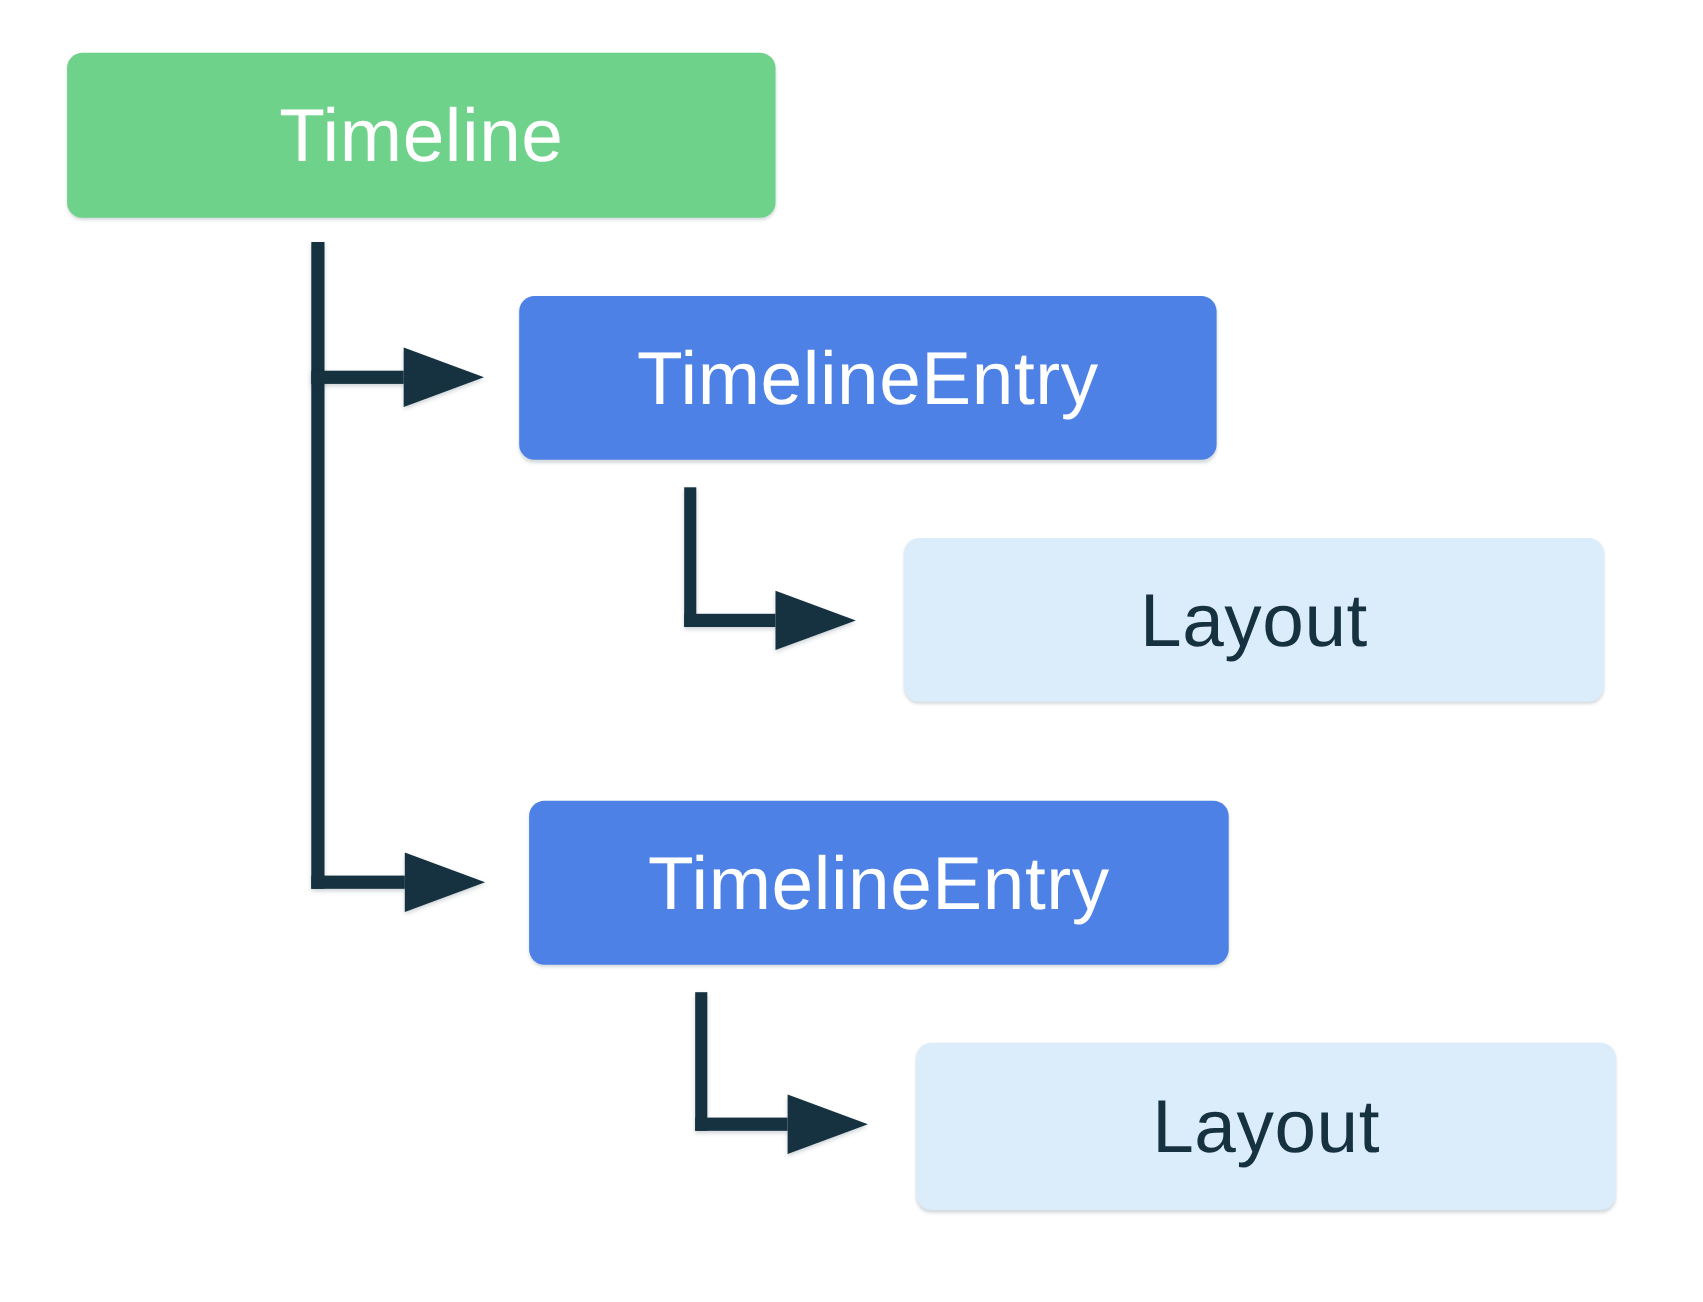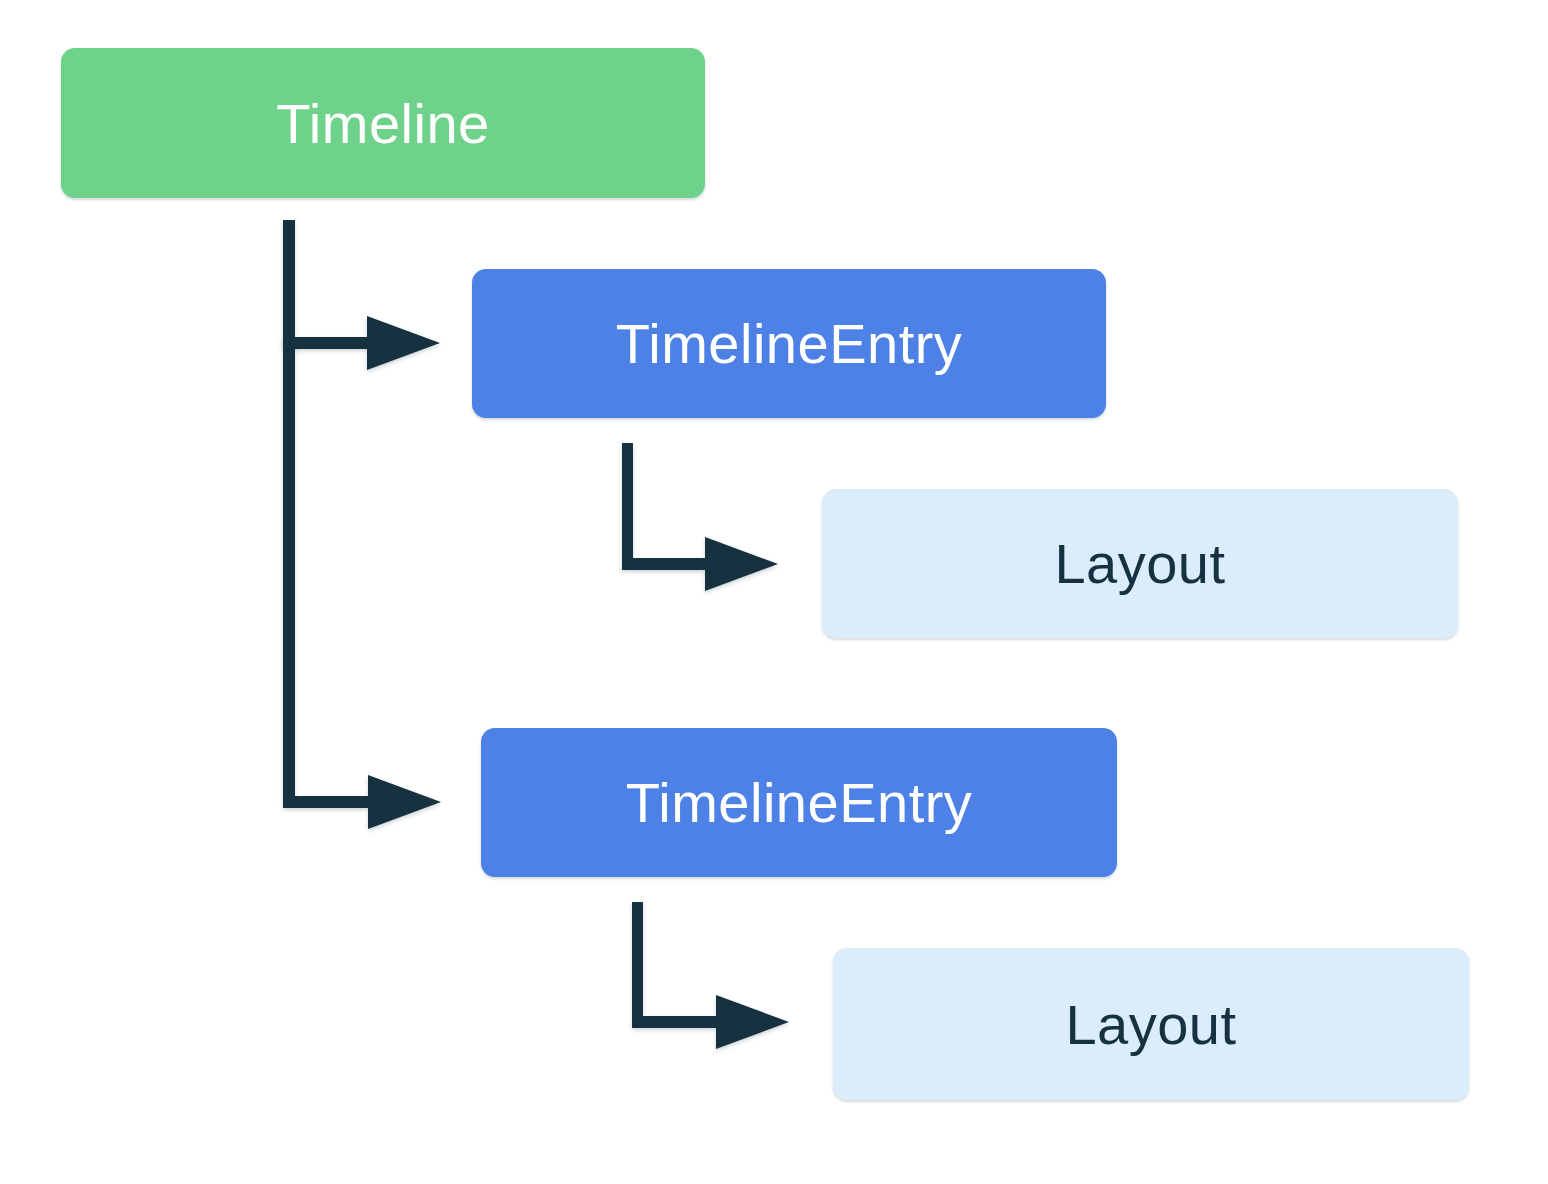--- a/index.html
+++ b/index.html
@@ -20,21 +20,21 @@
     background: var(--canvas-bg);
     overflow: hidden;
     font-family: "Liberation Sans", "DejaVu Sans", sans-serif;
   }
   .node {
     position: absolute;
     border-radius: 14px;
     display: flex;
     align-items: center;
     justify-content: center;
-    font-size: 56px;
+    font-size: 68px;
     font-weight: 300;
     letter-spacing: 0.5px;
     box-shadow: 0 2px 3px rgba(22, 49, 63, 0.18);
   }
   .node-timeline { background: var(--timeline-bg); color: var(--node-text-light); }
   .node-entry    { background: var(--entry-bg);    color: var(--node-text-light); }
   .node-layout   { background: var(--layout-bg);   color: var(--node-text-dark); text-align: right; }
 
   .connector-group {
     position: absolute;

